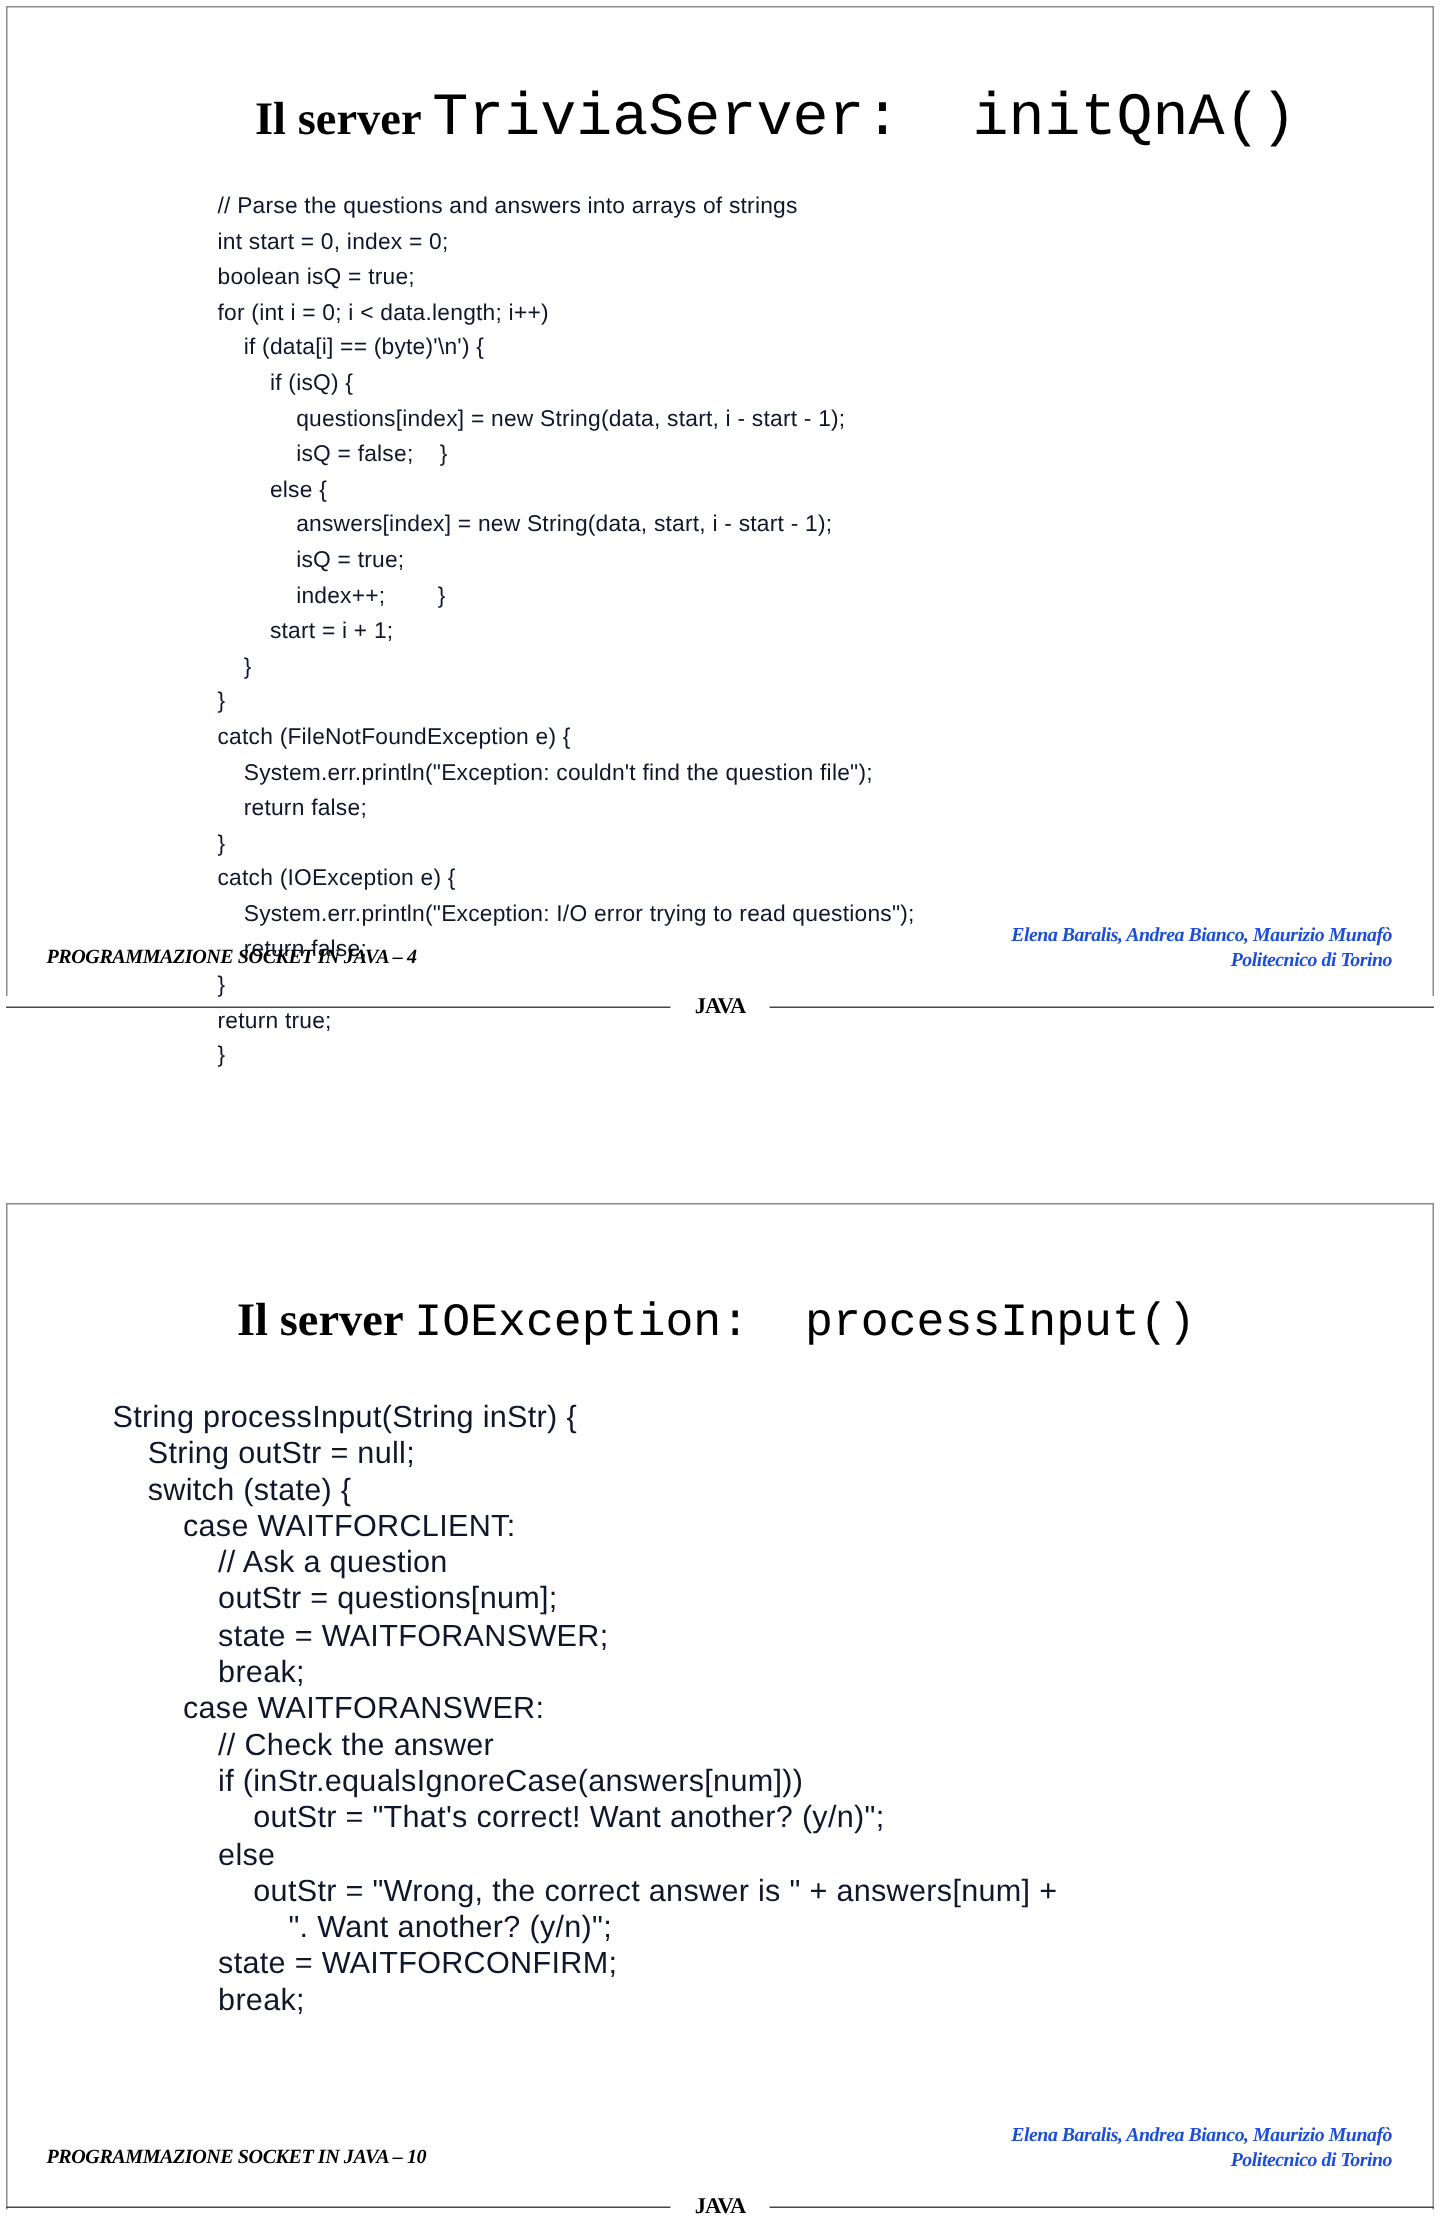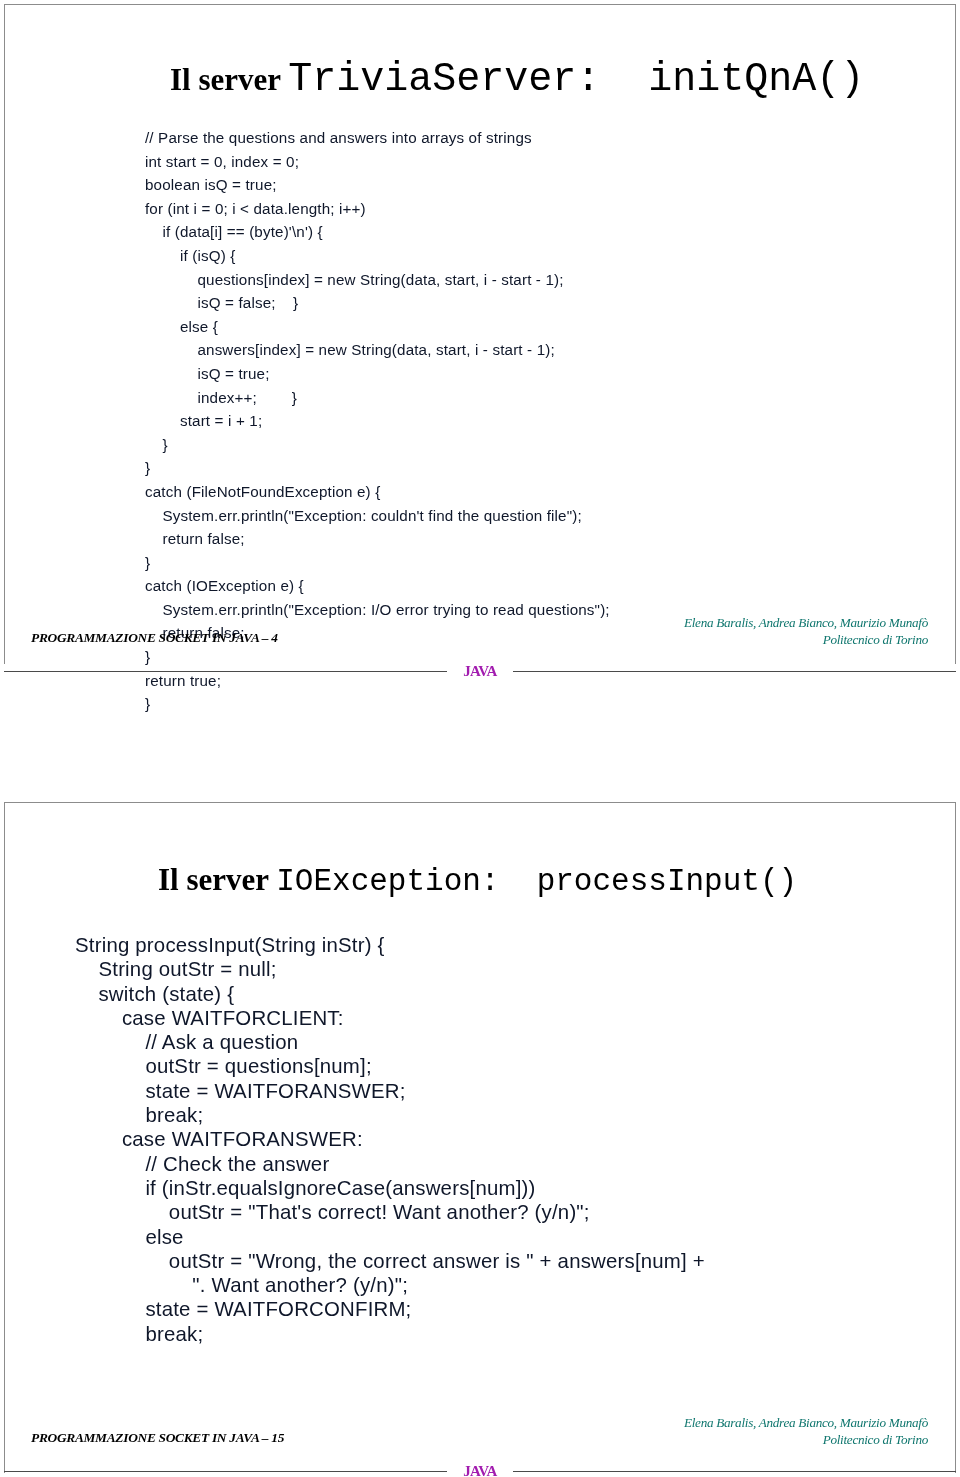--- a/index.html
+++ b/index.html
@@ -114,25 +114,25 @@
     white-space: pre;
     color: #000;
   }
   .footer-right {
     position: absolute;
     right: 32px;
     top: 8px;
     text-align: right;
     font-family: "Liberation Serif", serif;
     font-style: italic;
-    font-weight: normal;
+    font-weight: bold;
     font-size: 13.2px;
     letter-spacing: -0.3px;
     line-height: 17px;
-    color: #0f766e;
+    color: #1d4ed8;
   }
   .footer-rule {
     position: absolute;
     left: 4px;
     right: 4px;
     top: 57px;
     height: 17px;
   }
   .footer-rule .line-l,
   .footer-rule .line-r {
@@ -147,21 +147,21 @@
     position: absolute;
     left: 0;
     right: 0;
     top: 0;
     text-align: center;
     font-family: "Liberation Serif", serif;
     font-weight: bold;
     font-size: 15px;
     letter-spacing: -0.6px;
     line-height: 16px;
-    color: #a21caf;
+    color: #000000;
   }
 </style>
 </head>
 <body>
 
 <div class="slide" id="slide-1"></div>
 
 <div class="slide-title" id="title-1"><span class="title-serif">Il server </span><span class="title-mono">TriviaServer:  initQnA()</span></div>
 
 <pre class="code-block" id="code-1">// Parse the questions and answers into arrays of strings
@@ -219,21 +219,21 @@
             // Check the answer
             if (inStr.equalsIgnoreCase(answers[num]))
                 outStr = "That's correct! Want another? (y/n)";
             else
                 outStr = "Wrong, the correct answer is " + answers[num] +
                     ". Want another? (y/n)";
             state = WAITFORCONFIRM;
             break;</pre>
 
 <div class="footer" id="footer-2">
-  <div class="footer-left">PROGRAMMAZIONE SOCKET IN JAVA – 15</div>
+  <div class="footer-left">PROGRAMMAZIONE SOCKET IN JAVA – 10</div>
   <div class="footer-right">
     <div>Elena Baralis, Andrea Bianco, Maurizio Munafò</div>
     <div>Politecnico di Torino</div>
   </div>
   <div class="footer-rule">
     <span class="line-l"></span>
     <span class="line-r"></span>
     <span class="java-word">JAVA</span>
   </div>
 </div>

